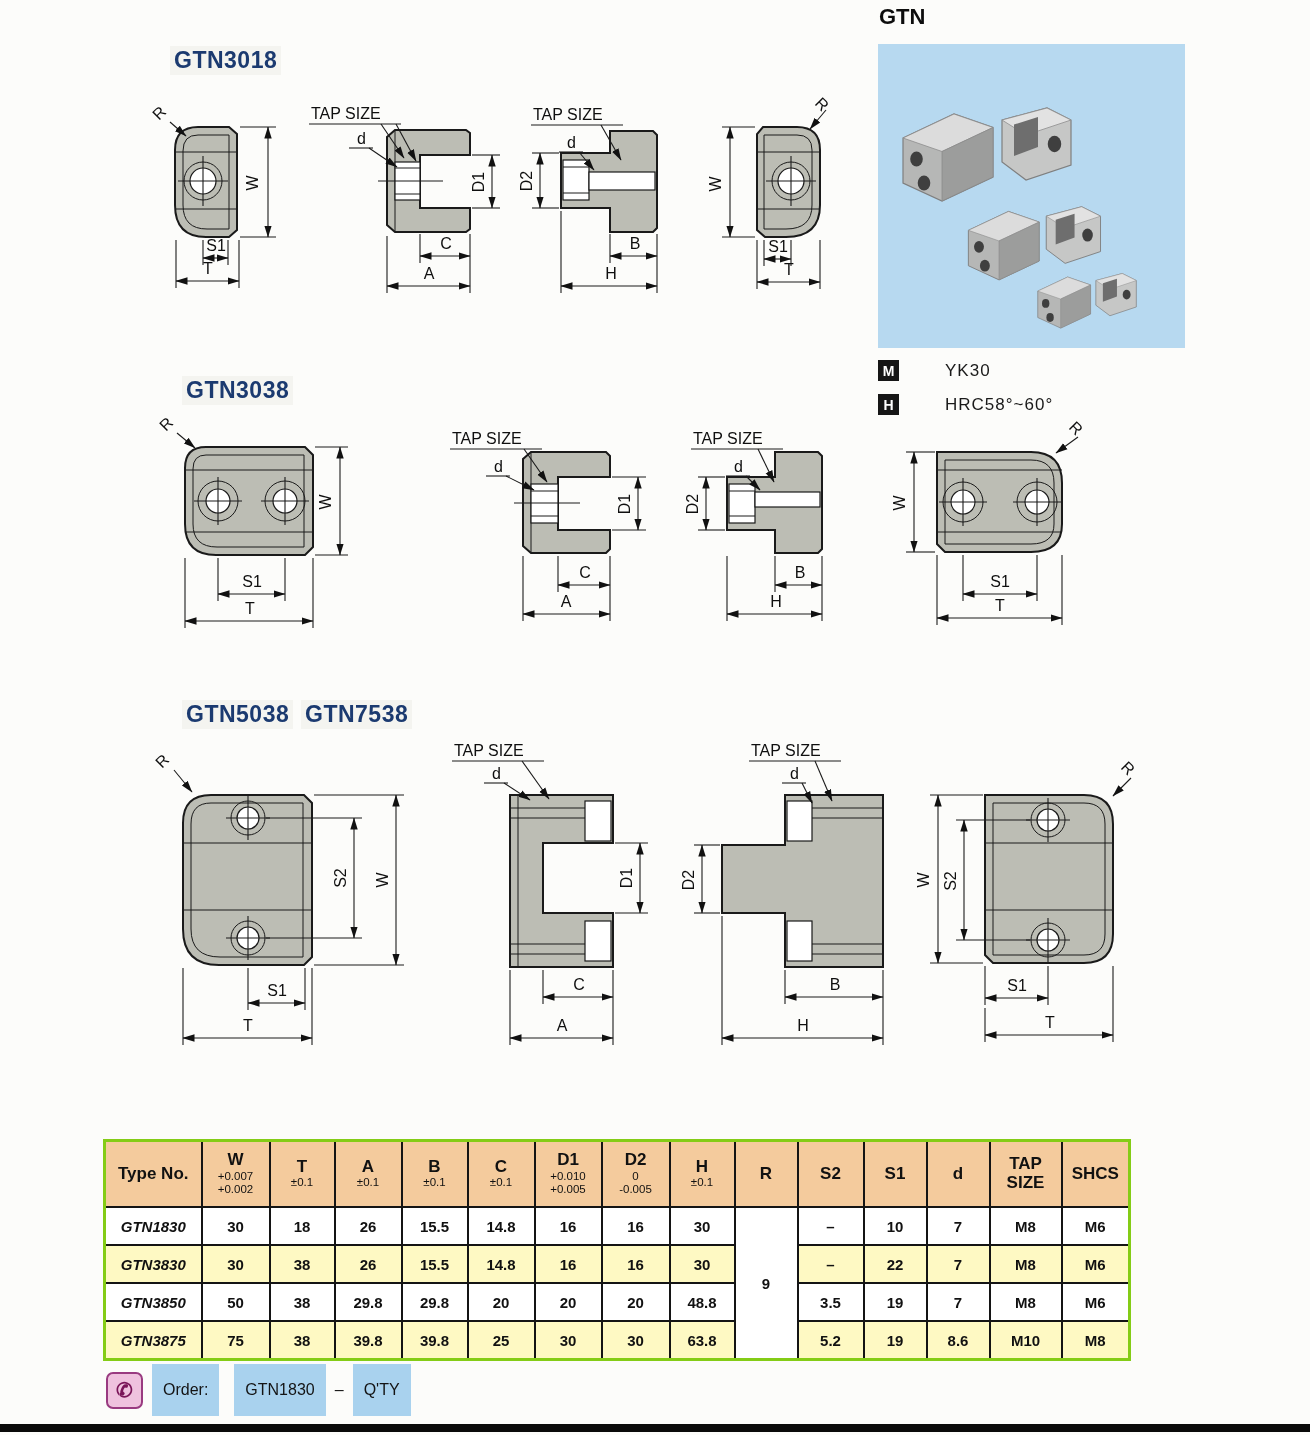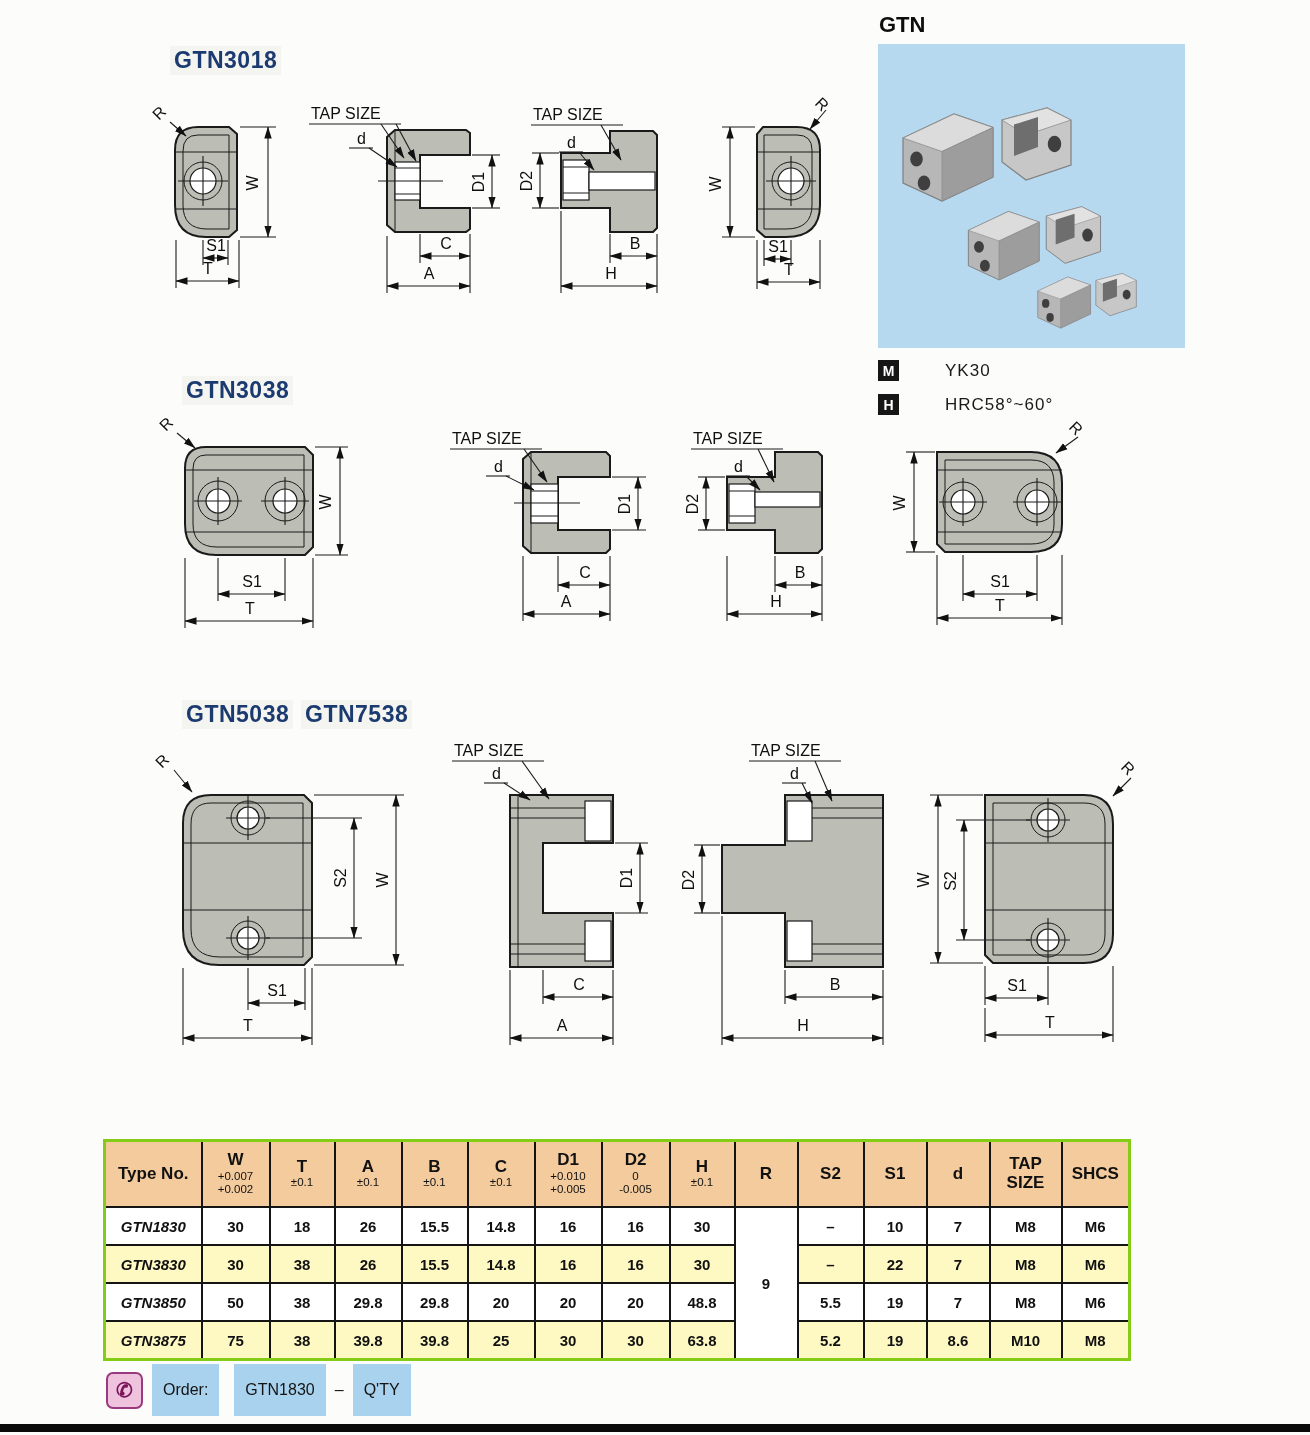--- a/index.html
+++ b/index.html
@@ -18,21 +18,21 @@
   .t3a { left:182px; top:700px; }
   .t3b { left:301px; top:700px; }
   
   #dcanvas { position:absolute; left:0; top:0; }
   .part  { fill:#bcbdb4; stroke:#1a1a1a; stroke-width:2; stroke-linejoin:miter; }
   .thin  { fill:none; stroke:#1a1a1a; stroke-width:1; }
   .white { fill:#ffffff; stroke:#1a1a1a; stroke-width:1.2; }
   .dim   { fill:none; stroke:#1a1a1a; stroke-width:1.1; }
   .lbl   { font-family:"Liberation Sans", sans-serif; font-size:16px; fill:#0f0f0f; }
   
-  .photo-title { position:absolute; left:879px; top:12px; font-size:22px; font-weight:bold; color:#0d0d0d; }
+  .photo-title { position:absolute; left:879px; top:4px; font-size:22px; font-weight:bold; color:#0d0d0d; }
   .photo { position:absolute; left:878px; top:44px; width:307px; height:304px; background:#b7d9f0; }
   .mat-row { position:absolute; left:878px; display:flex; align-items:center; }
   .mat-row.m { top:360px; }
   .mat-row.h { top:394px; }
   .mat-key {
     width:21px; height:21px; background:#161616; color:#ffffff;
     font-weight:bold; font-size:14px; display:flex; align-items:center; justify-content:center;
   }
   .mat-val { margin-left:46px; font-size:17px; letter-spacing:1px; color:#1a1a1a; }
   
@@ -564,21 +564,21 @@
     <tr>
       <td class="type">GTN3850</td>
       <td>50</td>
       <td>38</td>
       <td>29.8</td>
       <td>29.8</td>
       <td>20</td>
       <td>20</td>
       <td>20</td>
       <td>48.8</td>
-      <td>5.5</td>
+      <td>3.5</td>
       <td>19</td>
       <td>7</td>
       <td>M8</td>
       <td>M6</td>
     </tr>
     <tr class="alt">
       <td class="type">GTN3875</td>
       <td>75</td>
       <td>38</td>
       <td>39.8</td>

